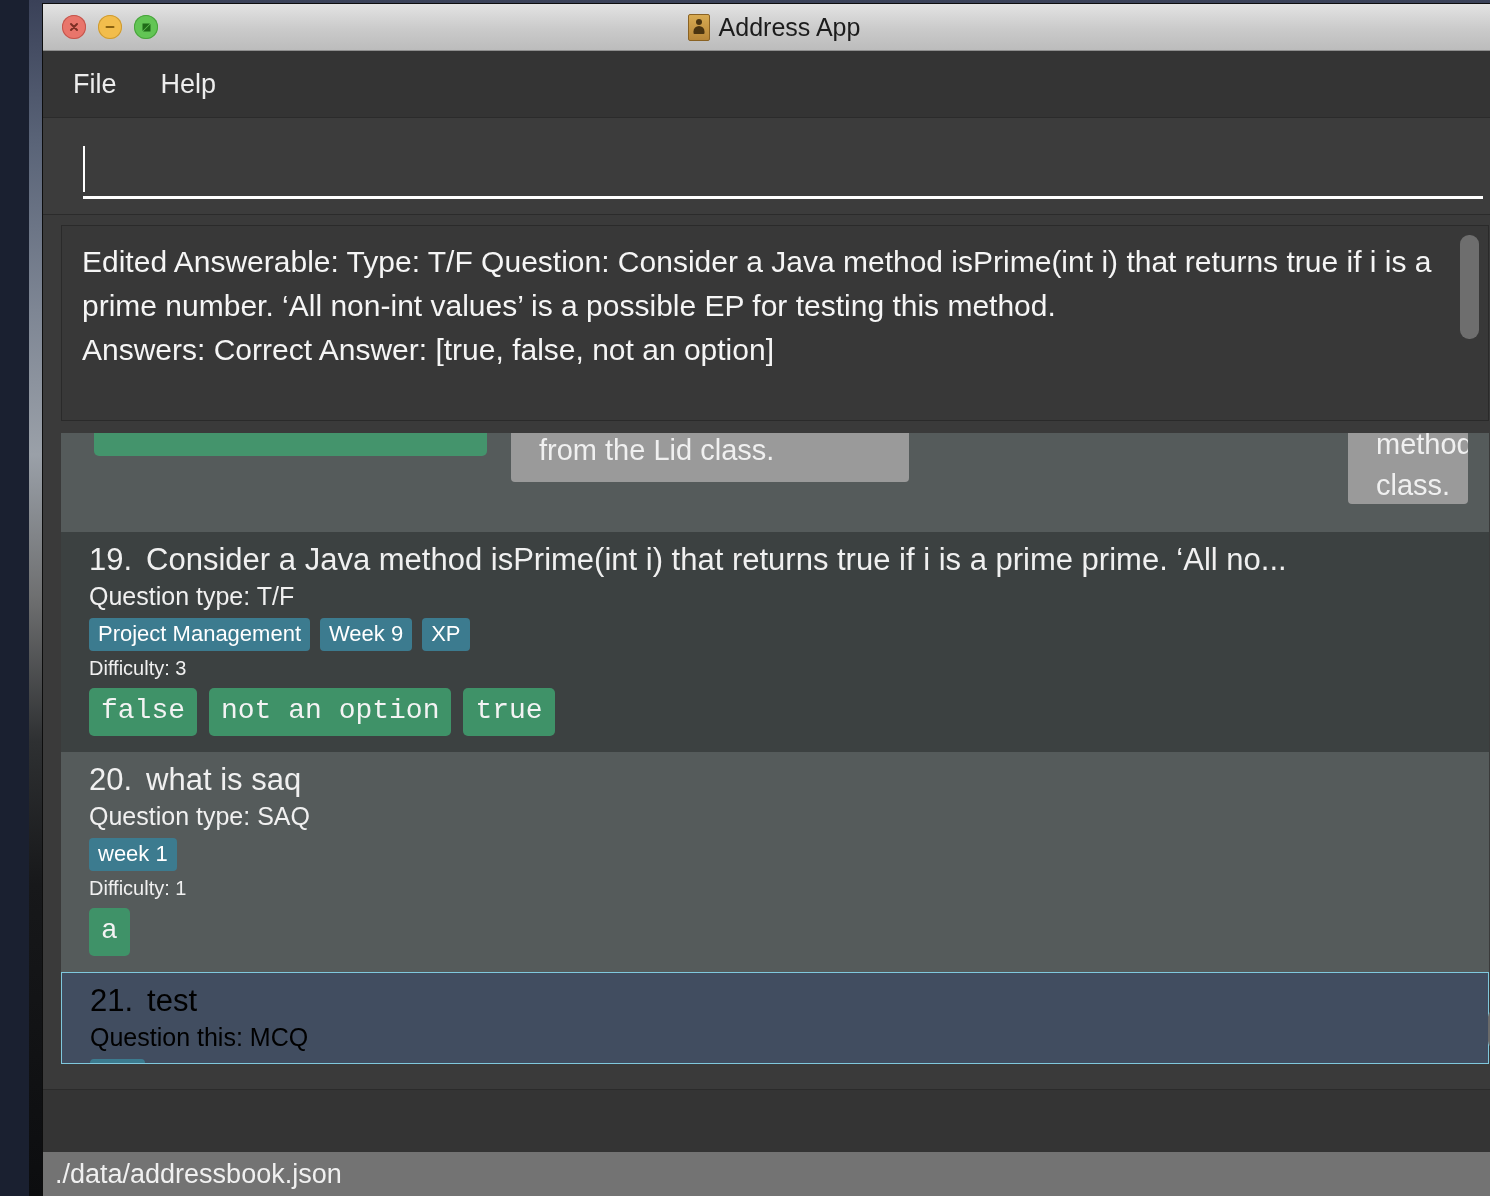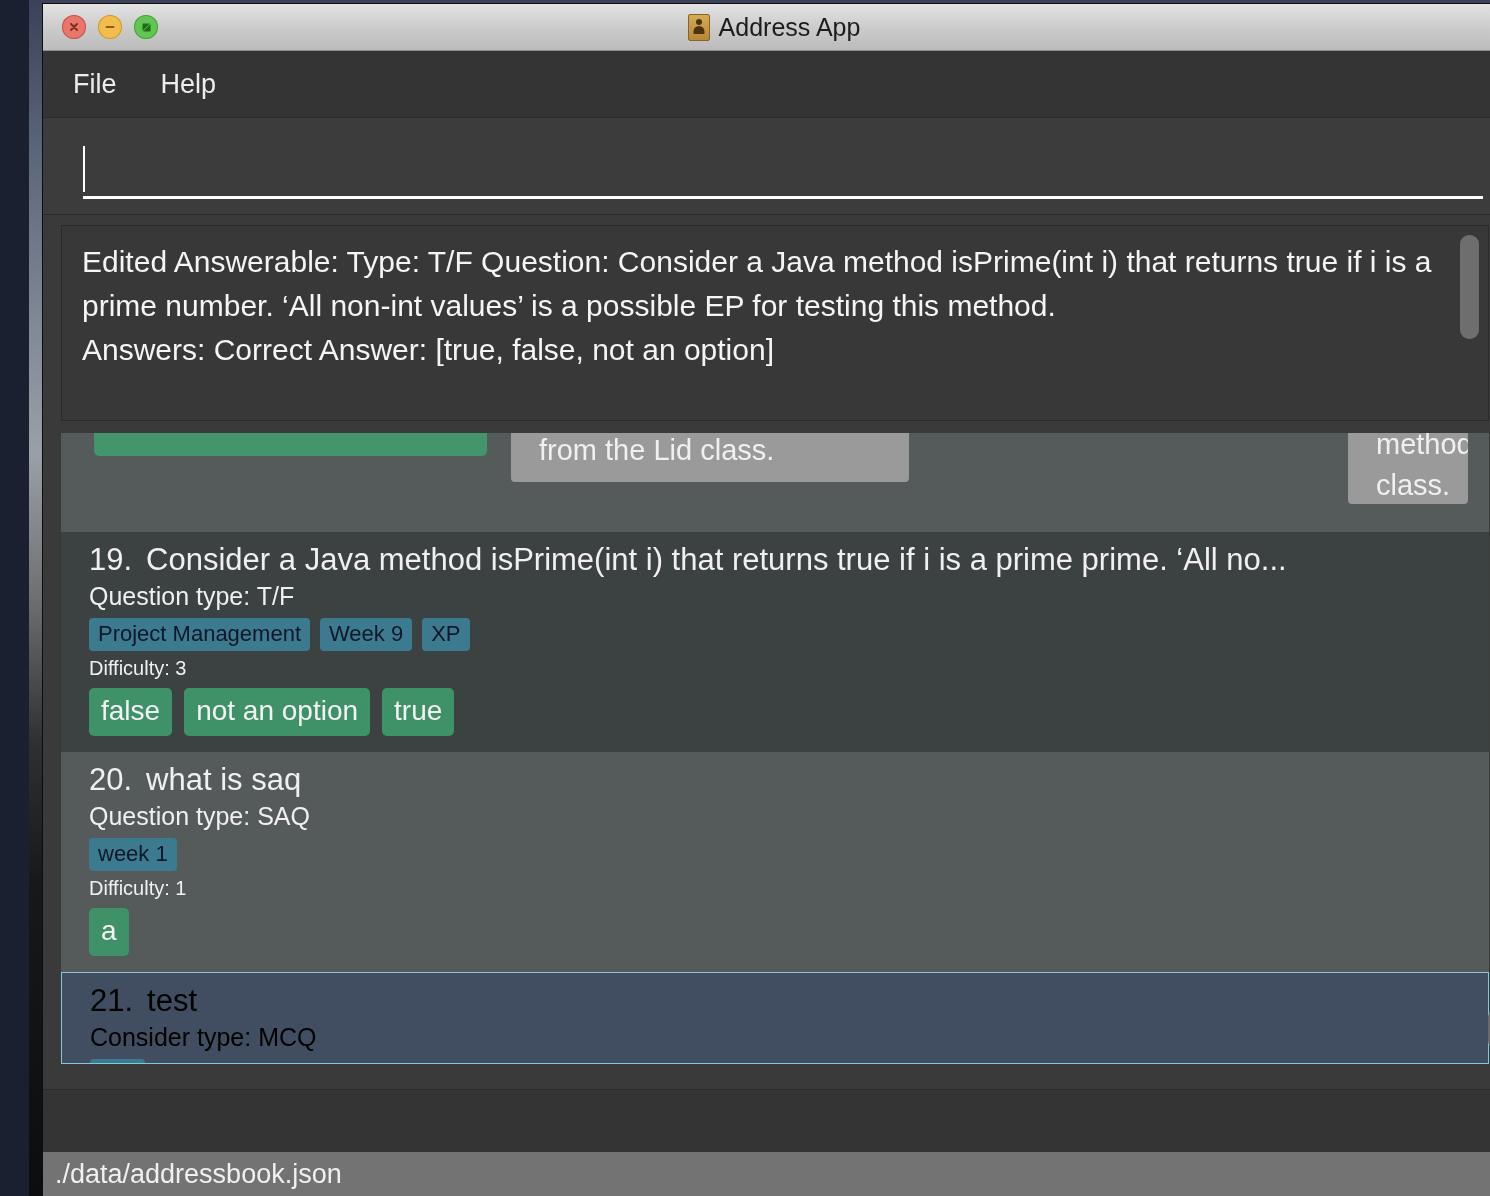--- a/index.html
+++ b/index.html
@@ -245,34 +245,35 @@
     margin-bottom: 7px;
   }
   .tags {
     display: flex;
     gap: 10px;
     margin-bottom: 6px;
     flex-wrap: wrap;
   }
   .tag {
     background: #3c7b8f;
-    color: #0f172a;
+    color: #ffffff;
     font-size: 22px;
     padding: 3px 9px 5px;
     border-radius: 4px;
     line-height: 1.15;
   }
   .difficulty {
     font-size: 20px;
     margin-bottom: 8px;
   }
   .answers {
     display: flex;
     gap: 12px;
     flex-wrap: wrap;
+    font-family: Liberation Mono, monospace;
   }
   .answer {
     background: #3f9268;
     color: #f3f3f3;
     font-size: 28px;
     padding: 6px 12px 8px;
     border-radius: 5px;
     line-height: 1.2;
   }
 
@@ -443,21 +444,21 @@
           <div class="difficulty">Difficulty: 1</div>
           <div class="answers">
             <span class="answer">a</span>
           </div>
         </div>
 
         <div class="row-clipped-bottom">
           <div class="row-title">
             <span class="idx">21.</span><span>test</span>
           </div>
-          <div class="row-type">Consider type: MCQ</div>
+          <div class="row-type">Question this: MCQ</div>
           <div class="tags">
             <span class="tag">ned</span>
           </div>
         </div>
 
       </div>
       <div class="list-scrollbar">
         <div class="thumb"></div>
       </div>
     </div>

